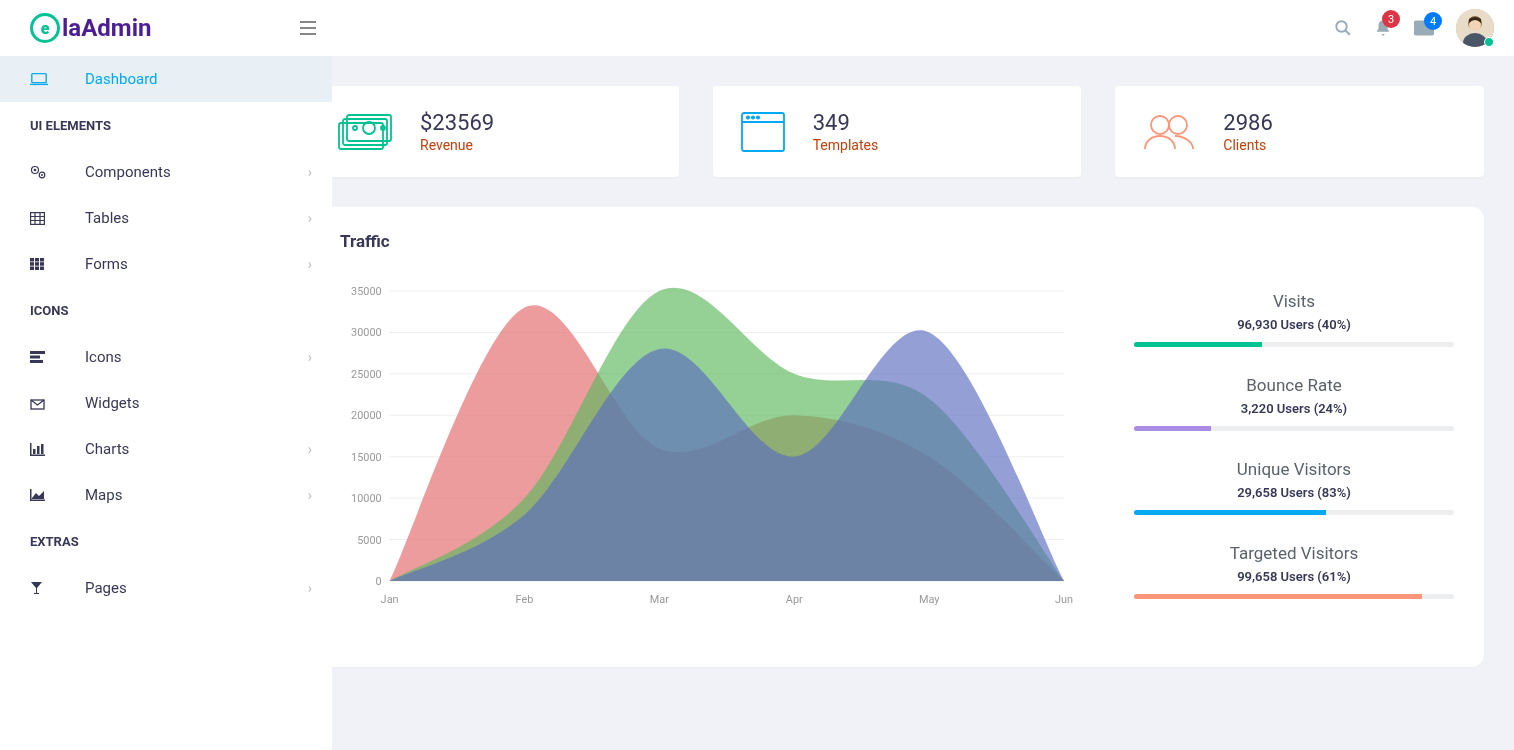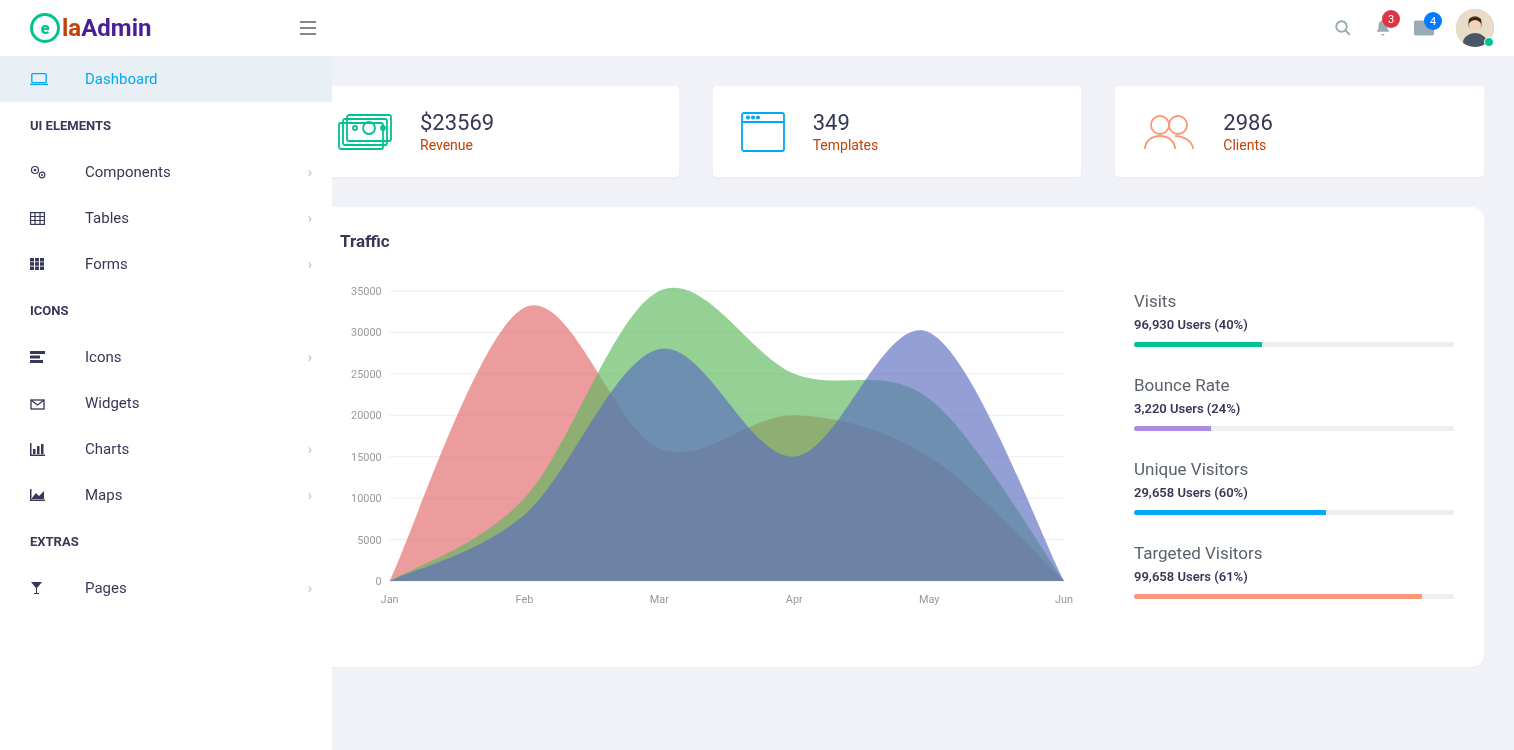--- a/index.html
+++ b/index.html
@@ -2,21 +2,21 @@
 <html><head>
 <meta charset="utf-8">
 <style>
 * { margin: 0; padding: 0; box-sizing: border-box; }
 body { font-family: -apple-system, BlinkMacSystemFont, "Segoe UI", Roboto, "Helvetica Neue", Arial, sans-serif; background: #f1f2f7; color: #373757; font-size: 14px; }
 
 .header { background: #fff; height: 56px; display: flex; align-items: center; justify-content: space-between; padding: 0 20px 0 0; position: fixed; top: 0; left: 0; right: 0; z-index: 100; }
 .header-left { display: flex; align-items: center; }
 .logo { width: 280px; padding-left: 30px; display: flex; align-items: center; font-size: 24px; font-weight: 700; }
 .logo .e-circle { display: inline-flex; align-items: center; justify-content: center; width: 30px; height: 30px; border: 3px solid #00c292; border-radius: 50%; color: #00c292; font-size: 16px; font-weight: 900; margin-right: 2px; }
-.logo .la { color: #c2410c; }
+.logo .la { color: #4c1d95; }
 .logo .admin { color: #4c1d95; }
 .hamburger { color: #878787; font-size: 18px; padding: 0 20px; cursor: pointer; }
 .header-right { display: flex; align-items: center; gap: 22px; }
 .header-icon { position: relative; color: #99abb4; cursor: pointer; display: flex; align-items: center; }
 .badge { position: absolute; top: -8px; right: -8px; background: #dc3545; color: #fff; border-radius: 50%; width: 18px; height: 18px; font-size: 11px; display: flex; align-items: center; justify-content: center; }
 .badge.blue { background: #007bff; }
 .avatar-box { position: relative; }
 .avatar { width: 38px; height: 38px; border-radius: 50%; background: linear-gradient(135deg, #d4c4a8, #b89f7a); display: flex; align-items: center; justify-content: center; overflow: hidden; }
 .avatar svg { width: 100%; height: 100%; }
 .status-dot { position: absolute; bottom: 0; right: 0; width: 10px; height: 10px; border-radius: 50%; background: #00c292; border: 1px solid #fff; }
@@ -35,21 +35,21 @@
 .stat-card { flex: 1; background: #fff; border-radius: 4px; padding: 24px 28px; display: flex; align-items: center; gap: 28px; box-shadow: 0 1px 2px rgba(0,0,0,0.03); }
 .stat-icon { flex-shrink: 0; }
 .stat-value { font-size: 22px; font-weight: 400; color: #373757; margin-bottom: 2px; }
 .stat-label { font-size: 14px; color: #c2410c; }
 
 .traffic-card { background: #fff; border-radius: 12px; padding: 24px 30px 40px; box-shadow: 0 1px 2px rgba(0,0,0,0.03); }
 .traffic-title { font-size: 17px; font-weight: 700; color: #373757; margin-bottom: 30px; }
 .traffic-body { display: flex; gap: 60px; }
 .chart-wrap { flex: 1; }
 .progress-col { width: 320px; padding-top: 10px; }
-.prog-item { margin-bottom: 28px; }
+.prog-item { margin-bottom: 28px; text-align: center; }
 .prog-title { font-size: 17px; color: #5b626b; margin-bottom: 6px; }
 .prog-sub { font-size: 13px; font-weight: 600; color: #373757; margin-bottom: 10px; }
 .prog-bar { width: 100%; height: 5px; background: #eceeef; border-radius: 3px; overflow: hidden; }
 .prog-fill { height: 100%; }
 .fill-green { background: #00c292; }
 .fill-purple { background: #ab8ce4; }
 .fill-blue { background: #03a9f3; }
 .fill-red { background: #fb9678; }
 
 svg { display: block; }
@@ -304,21 +304,21 @@
         </div>
         <div class="prog-item">
           <div class="prog-title">Bounce Rate</div>
           <div class="prog-sub">3,220 Users (24%)</div>
           <div class="prog-bar">
               <div class="prog-fill fill-purple" style="width:24%"></div>
             </div>
         </div>
         <div class="prog-item">
           <div class="prog-title">Unique Visitors</div>
-          <div class="prog-sub">29,658 Users (60%)</div>
+          <div class="prog-sub">29,658 Users (83%)</div>
           <div class="prog-bar">
               <div class="prog-fill fill-blue" style="width:60%"></div>
             </div>
         </div>
         <div class="prog-item">
           <div class="prog-title">Targeted Visitors</div>
           <div class="prog-sub">99,658 Users (61%)</div>
           <div class="prog-bar">
               <div class="prog-fill fill-red" style="width:90%"></div>
             </div>

